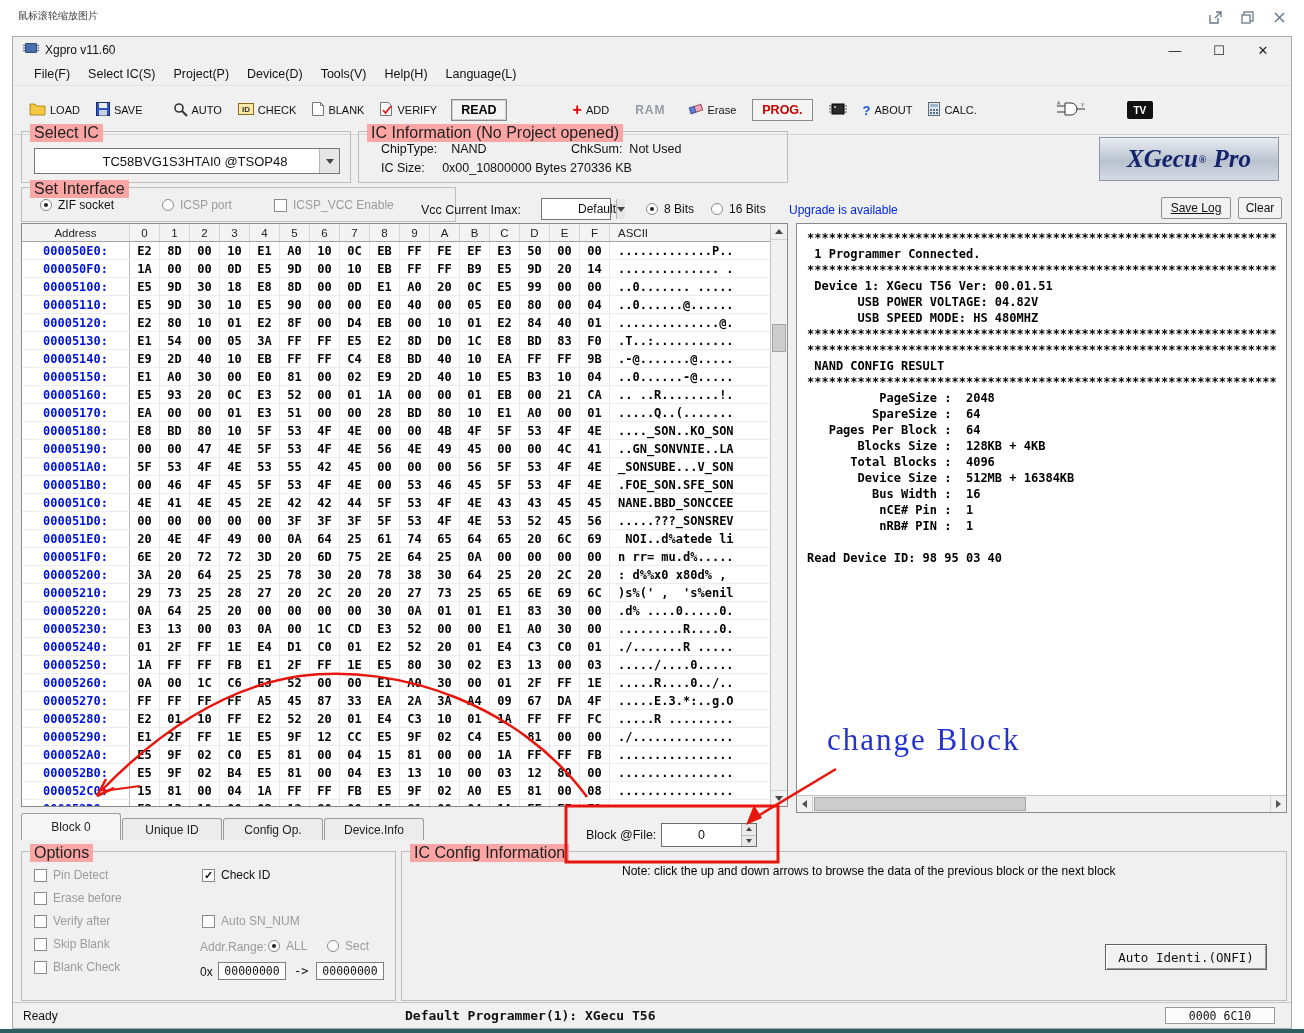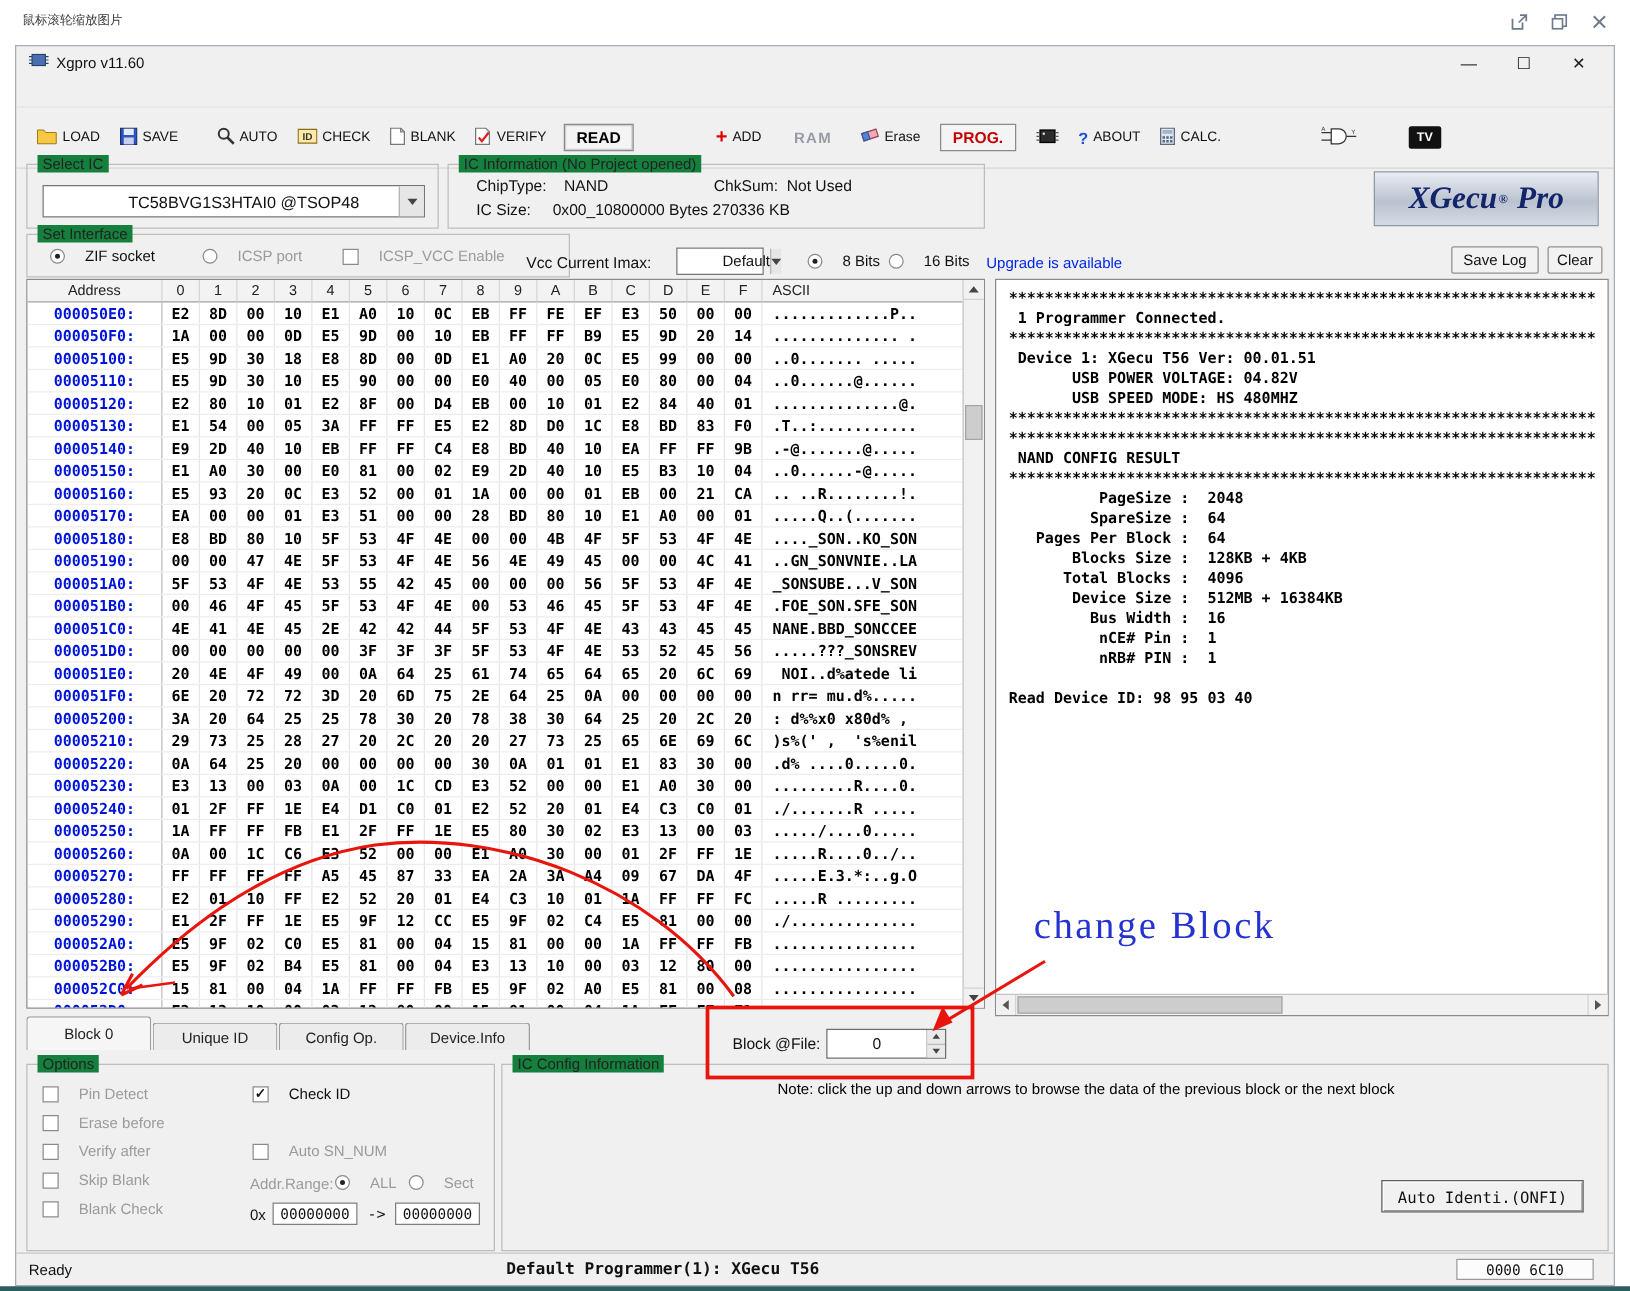--- a/index.html
+++ b/index.html
@@ -31,41 +31,41 @@
   .boxed.read { color:#000; box-shadow:0 0 0 1px #cfcfcf inset; }
   .boxed.prog { color:#c40000; }
   .ram-txt { color:#959ca6; font-weight:bold; font-size:12px; letter-spacing:1px; }
   .plus-txt { color:#e00000; font-weight:bold; font-size:16px; line-height:10px; }
   .q-txt { color:#1b4fd8; font-weight:bold; font-size:13px; }
   .tv-box { width:26px; height:18px; background:#111; color:#fff; font-size:10px; font-weight:bold;
             display:flex; align-items:center; justify-content:center; border-radius:2px; }
 
   
   .group { position:absolute; border:1px solid #bdbdbd; }
-  .legend { position:absolute; top:-8px; left:8px; background:#15803d; padding:0 4px; font-size:12px; color:#222; }
+  .legend { position:absolute; top:-8px; left:8px; background:#fca5a5; padding:0 4px; font-size:16px; color:#222; }
 
   .combo { position:absolute; background:#fff; border:1px solid #767676; display:flex; align-items:stretch; }
   .cval { flex:1; display:flex; align-items:center; justify-content:center; font-size:13px;padding-left:36px; }
   .cbtn { width:20px; background:#e6e6e6; border-left:1px solid #b5b5b5; display:flex; align-items:center; justify-content:center; }
 
   .tri { width:0; height:0; display:inline-block; }
   .tri-down { border-left:4px solid transparent; border-right:4px solid transparent; border-top:5px solid #444; }
   .tri-up   { border-left:4px solid transparent; border-right:4px solid transparent; border-bottom:5px solid #444; }
   .tri-left { border-top:4px solid transparent; border-bottom:4px solid transparent; border-right:5px solid #555; }
   .tri-right{ border-top:4px solid transparent; border-bottom:4px solid transparent; border-left:5px solid #555; }
 
   .ic-line { position:absolute; font-size:12.5px; white-space:nowrap; }
 
   .logo { position:absolute; left:1086px; top:100px; width:180px; height:44px;
           background:linear-gradient(#e9edf3,#b9c2cf 55%, #d5dbe4); border:1px solid #8d97a5;
           display:flex; align-items:center; justify-content:center;
           font-family:"Liberation Serif", serif; font-style:italic; font-weight:bold; font-size:25px; color:#14246b; }
   .logo sup { font-size:10px; margin:0 1px; }
 
-  .check-row { display:flex; align-items:center; gap:16px; position:absolute; white-space:nowrap; }
+  .check-row { display:flex; align-items:center; gap:6px; position:absolute; white-space:nowrap; }
   .cb { width:13px; height:13px; border:1px solid #8a8a8a; background:#fff; display:inline-flex; align-items:center; justify-content:center;
         font-size:11px; font-weight:bold; color:#111; line-height:1; }
   .radio { width:12px; height:12px; border:1px solid #8a8a8a; border-radius:50%; background:#fff; position:relative; display:inline-block; }
   .radio.sel::after { content:""; position:absolute; left:3px; top:3px; width:4px; height:4px; border-radius:50%; background:#222; }
   .lbl { font-size:12px; }
   .lbl.dim { color:#9b9b9b; }
 
   .pushbtn { position:absolute; background:#f2f2f2; border:1px solid #8f8f8f; border-radius:2px;
              display:flex; align-items:center; justify-content:center; font-size:12px; }
 
@@ -180,20 +180,29 @@
         </svg>
     </span>
     <span class="title-text">Xgpro v11.60</span>
     <div class="win-controls">
       <span class="win-btn">—</span>
       <span class="win-btn">☐</span>
       <span class="win-btn">✕</span>
     </div>
   </div>
 
+  <div class="menubar">
+      <span class="menu-item">File(F)</span>
+      <span class="menu-item">Select IC(S)</span>
+      <span class="menu-item">Project(P)</span>
+      <span class="menu-item">Device(D)</span>
+      <span class="menu-item">Tools(V)</span>
+      <span class="menu-item">Help(H)</span>
+      <span class="menu-item">Language(L)</span>
+    </div>
 
   <div class="toolbar">
     <div class="tbtn" style="margin-left:12px">
       <span><svg width="17" height="14" viewBox="0 0 17 14">
             <path d="M1 2h5l1.5 2H16v9H1z" fill="#f7c843" stroke="#9c7c14" stroke-width="0.8"></path>
           </svg></span>
       <span>LOAD</span>
     </div>
     <div class="tbtn" style="margin-left:8px">
       <span><svg width="14" height="14" viewBox="0 0 14 14">
@@ -352,21 +361,21 @@
   </div>
   <div class="check-row" style="left:633px;top:165px;">
     <span class="radio sel"></span>
     <span class="lbl">8 Bits</span>
   </div>
   <div class="check-row" style="left:698px;top:165px;">
     <span class="radio"></span>
     <span class="lbl">16 Bits</span>
   </div>
   <a class="link" style="left:776px;top:166px;">Upgrade is available</a>
-  <div class="pushbtn" style="left:1148px;top:160px;width:70px;height:22px;">Save Log</div>
+  <div class="pushbtn" style="left:1148px;top:160px;width:70px;height:22px;text-decoration:underline;">Save Log</div>
   <div class="pushbtn" style="left:1225px;top:160px;width:44px;height:22px;">Clear</div>
 
   <div class="hexwrap">
     <div class="hex-inner">
       <div class="hexhdr">
           <div class="hcell">Address</div>
           <div class="hcell">0</div>
           <div class="hcell">1</div>
           <div class="hcell">2</div>
           <div class="hcell">3</div>

